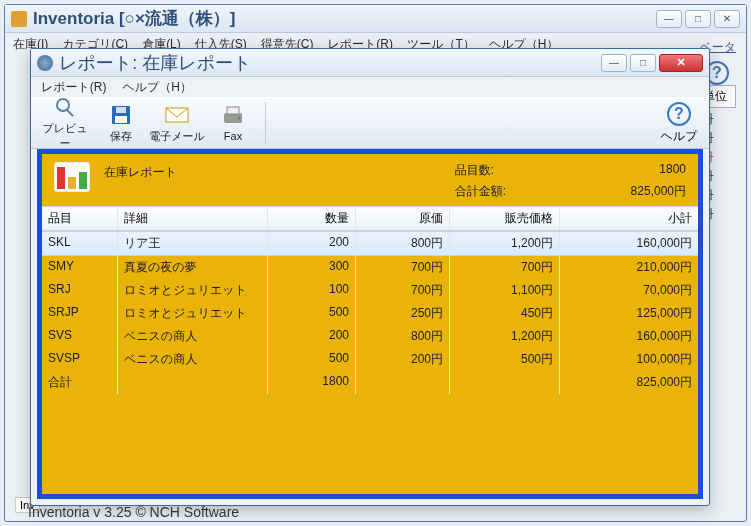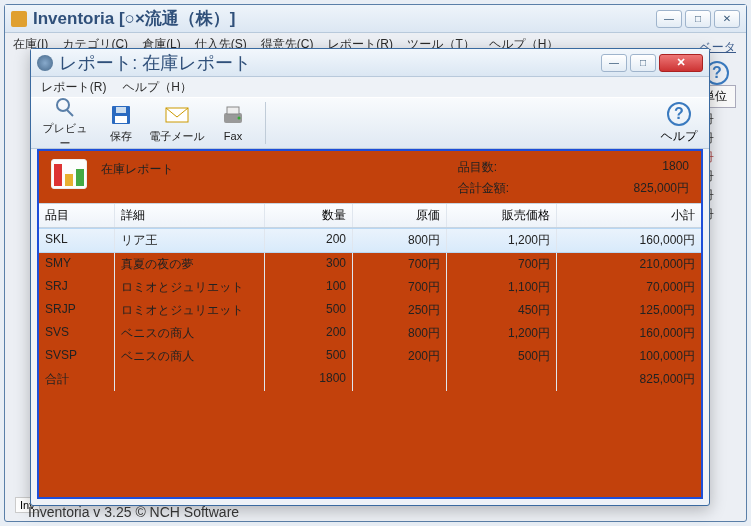--- a/index.html
+++ b/index.html
@@ -31,21 +31,21 @@
   .close-btn { width:44px;height:18px;border-radius:3px;background:linear-gradient(#e77,#c33);border:1px solid #a22;display:flex;align-items:center;justify-content:center;color:#fff;font-weight:bold;font-size:11px;cursor:pointer;}
   .report-menu { height:20px; display:flex; align-items:center; padding:0 10px; gap:16px; color:#2a2a2a;}
   .toolbar { height:52px; background:linear-gradient(#f9fbfd,#e0e9f3); border-top:1px solid #fff; border-bottom:1px solid #b8c9db; display:flex; align-items:center; padding:0 6px;}
   .tool { width:56px; text-align:center; cursor:pointer; padding:2px 0;}
   .tool .ti { width:26px;height:24px;margin:0 auto 2px;display:flex;align-items:center;justify-content:center; }
   .tool .tl { font-size:11px; color:#222; }
   .tool-sep{ width:1px; height:42px; background:#c0ccd8; margin:0 4px;}
   .tool-help{ margin-left:auto; width:48px; text-align:center;}
   .tool-help .qicon{ width:24px;height:24px;border-radius:50%;border:2px solid #3a7abf;display:flex;align-items:center;justify-content:center;color:#3a7abf;font-weight:bold;font-size:16px;margin:0 auto 2px;}
 
-  .report-body { position:absolute; top:100px; left:6px; right:6px; bottom:6px; background:#c2410c; border:2px solid #1d4ed8; }
+  .report-body { position:absolute; top:100px; left:6px; right:6px; bottom:6px; background:#eab308; border:5px solid #1d4ed8; }
   .summary { display:flex; align-items:flex-start; padding:8px 12px 6px; gap:14px; }
   .bars { width:36px;height:30px;display:flex;align-items:flex-end;gap:3px;padding:2px;background:#fdfdfd;border:1px solid #eee;border-radius:3px;}
   .bars span{display:block;width:8px;}
   .b1{height:22px;background:#d33;}
   .b2{height:12px;background:#e8b030;}
   .b3{height:17px;background:#4a4;}
   .summary-title{ font-size:12px; color:#222; padding-top:2px; flex:1;}
   .summary-grid{ display:grid; grid-template-columns:auto 140px; gap:4px 40px; font-size:12px; color:#222;}
   .summary-grid .v{ text-align:right;}
 

